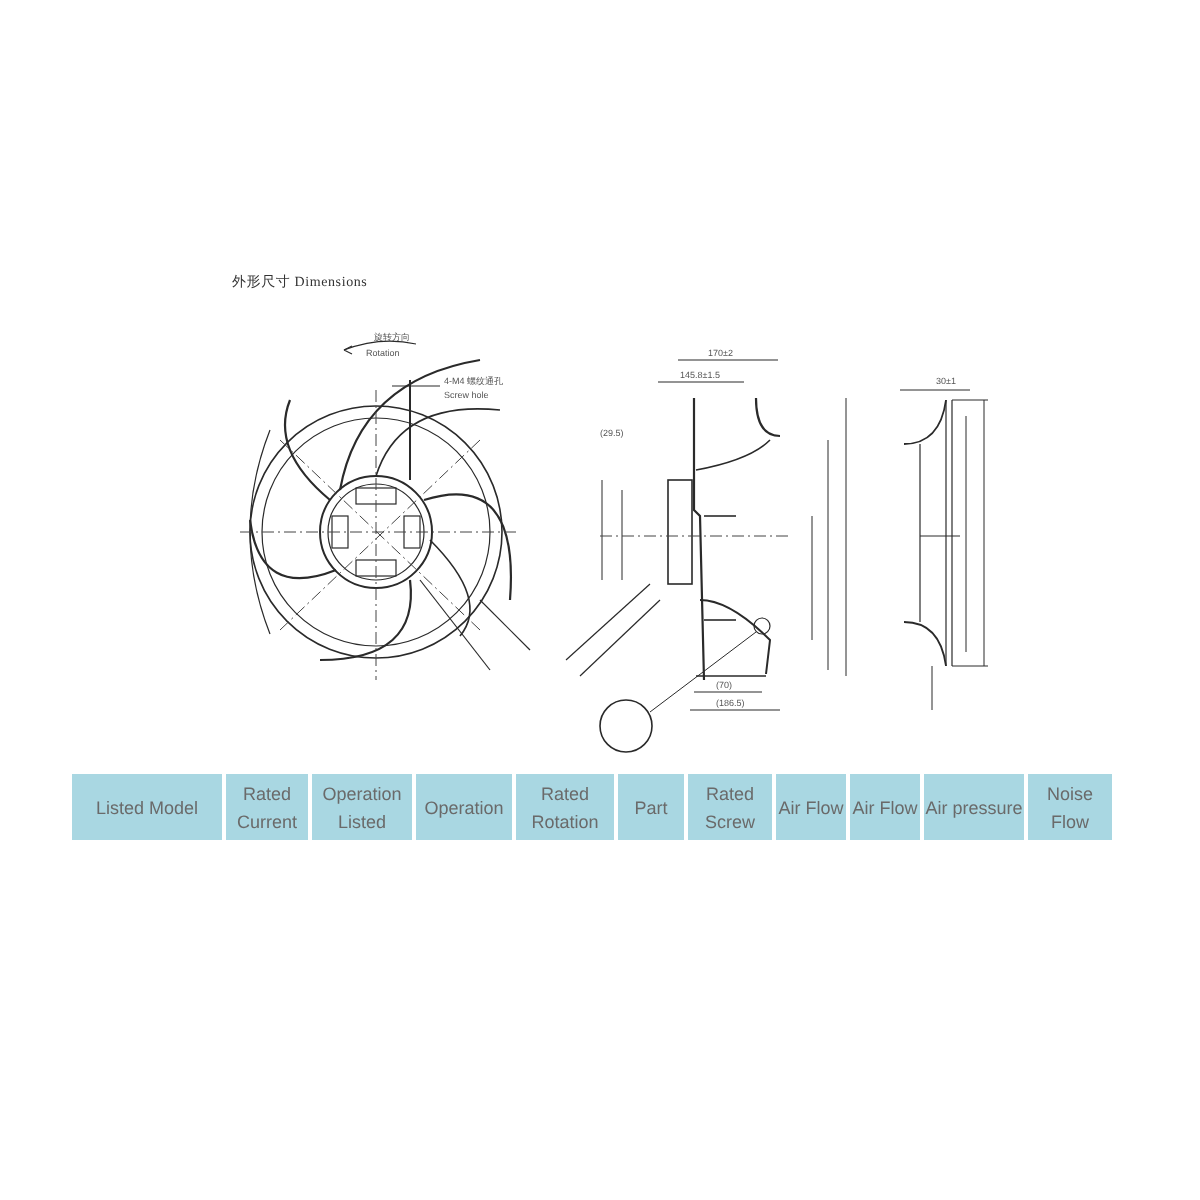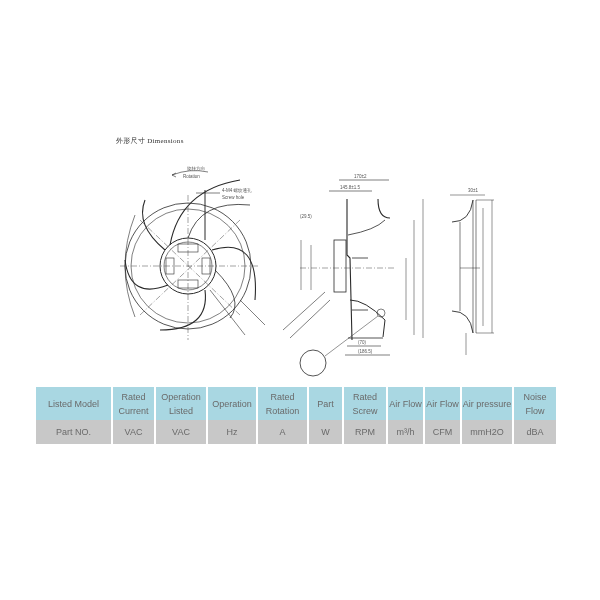--- a/index.html
+++ b/index.html
@@ -143,30 +143,17 @@
     <td>Operation Listed</td>
     <td>Operation</td>
     <td>Rated Rotation</td>
     <td>Part</td>
     <td>Rated Screw</td>
     <td>Air Flow</td>
     <td>Air Flow</td>
     <td>Air pressure</td>
     <td>Noise Flow</td>
   </tr>
-  <tr class="unit">
-    <td>Part NO.</td>
-    <td>VAC</td>
-    <td>VAC</td>
-    <td>Hz</td>
-    <td>A</td>
-    <td>W</td>
-    <td>RPM</td>
-    <td>m³/h</td>
-    <td>CFM</td>
-    <td>mmH2O</td>
-    <td>dBA</td>
-  </tr>
   <tr class="sep">
         <td colspan="11"></td>
       </tr>
 </tbody>
   </table>
 
 </body></html>

